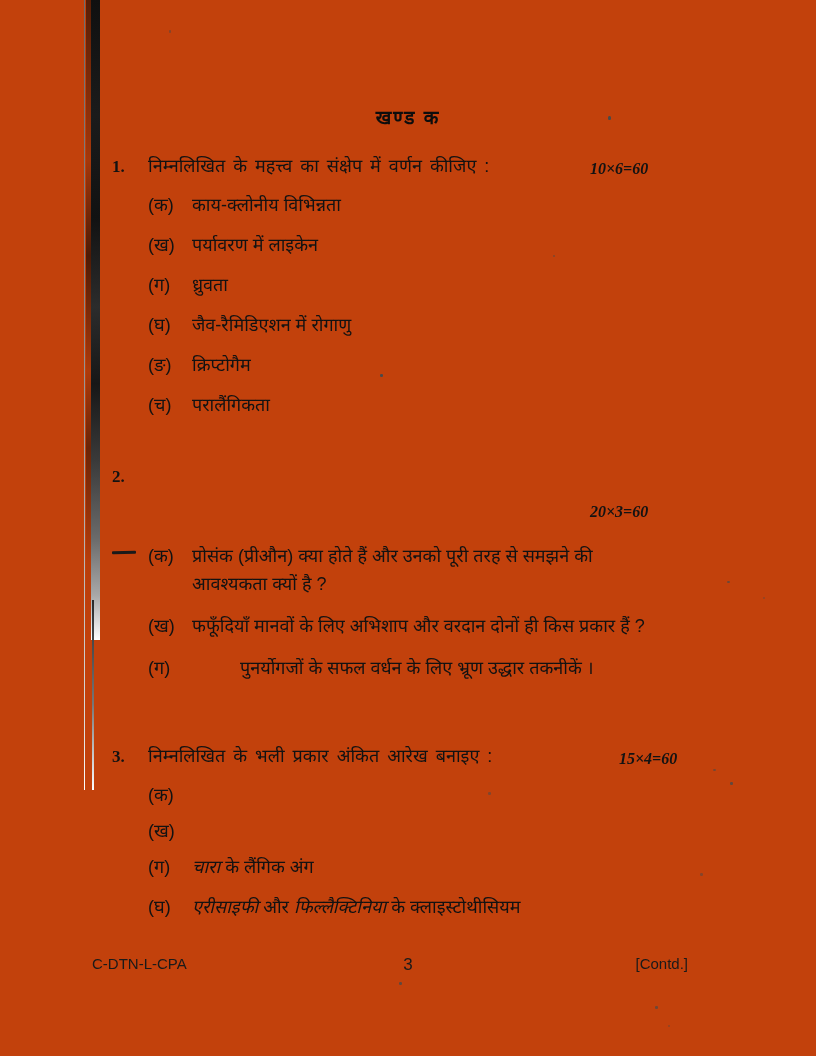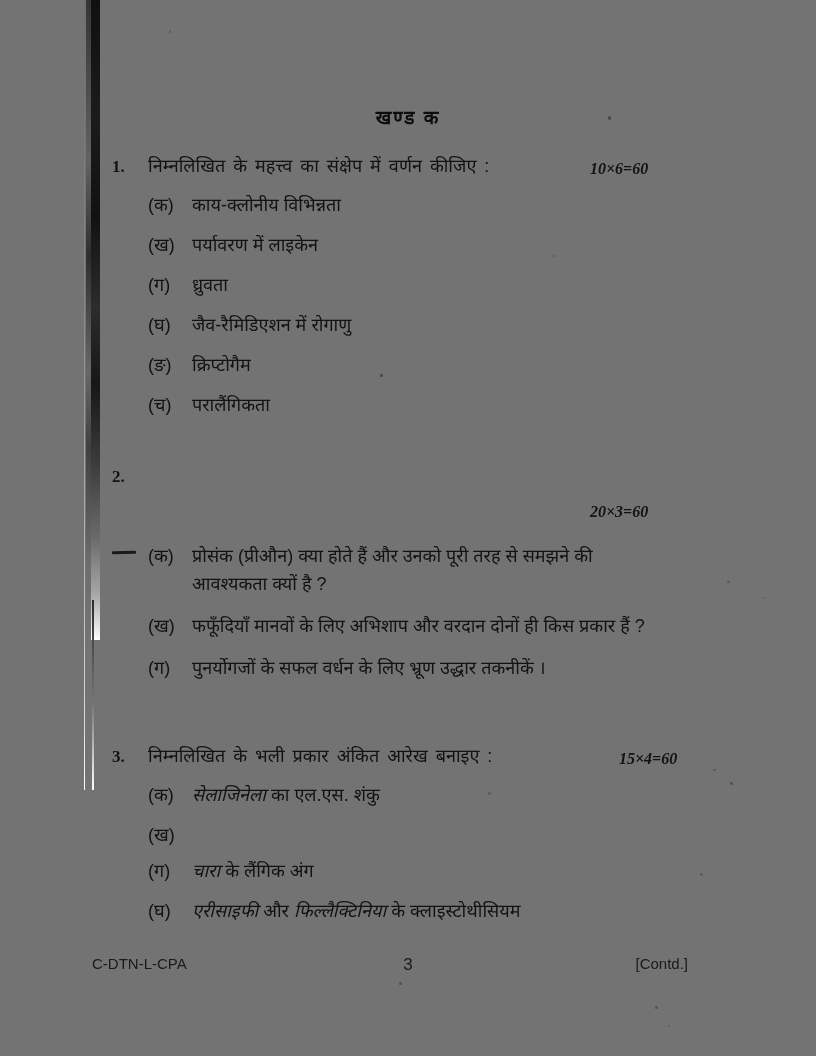--- a/index.html
+++ b/index.html
@@ -7,21 +7,21 @@
     padding: 0;
     background: #ffffff;
   }
   body {
     font-family: "Liberation Serif", "DejaVu Serif", serif;
   }
   #page {
     position: relative;
     width: 816px;
     height: 1056px;
-    background: #737373;
+    background: #c2410c;
     overflow: hidden;
   }
 
   
   .binding-thin {
     position: absolute;
     left: 84px;
     top: 0px;
     width: 1px;
     height: 790px;
@@ -247,36 +247,35 @@
       <li class="subitem" style="margin-top:0;">
         <span class="sublabel">(क)</span>
         <span class="subbody" style="width:470px;margin-top:42px;">प्रोसंक (प्रीऔन) क्या होते हैं और उनको पूरी तरह से समझने की आवश्यकता क्यों है ?</span>
       </li>
       <li class="subitem" style="margin-top:14px;">
         <span class="sublabel">(ख)</span>
         <span class="subbody" style="width:470px;">फफूँदियाँ मानवों के लिए अभिशाप और वरदान दोनों ही किस प्रकार हैं ?</span>
       </li>
       <li class="subitem" style="margin-top:14px;">
         <span class="sublabel">(ग)</span>
-        <span class="subbody" style="width:500px;">पुनर्योगजों के सफल वर्धन के लिए भ्रूण उद्धार तकनीकें ।</span>
+        <span class="subbody" style="width:500px;margin-left:48px;">पुनर्योगजों के सफल वर्धन के लिए भ्रूण उद्धार तकनीकें ।</span>
       </li>
     </ul>
   </div>
   <div class="marks" style="left:590px;top:503px;">20×3=60</div>
   <div class="hand-dash"></div>
 
   <div class="qblock" style="left:112px;top:742px;width:600px;">
     <div class="qrow">
       <div class="qnum">3.</div>
       <div class="qtext spaced">निम्नलिखित के भली प्रकार अंकित आरेख बनाइए :</div>
     </div>
     <ul class="sublist" style="margin-left:36px;margin-top:4px;">
       <li class="subitem">
         <span class="sublabel">(क)</span>
-        <span class="subbody"><span class="sci">सेलाजिनेला</span><span> का एल.एस. शंकु</span></span>
       </li>
       <li class="subitem">
         <span class="sublabel">(ख)</span>
       </li>
       <li class="subitem">
         <span class="sublabel">(ग)</span>
         <span class="subbody"><span class="sci">चारा</span><span> के लैंगिक अंग</span></span>
       </li>
       <li class="subitem">
         <span class="sublabel">(घ)</span>

